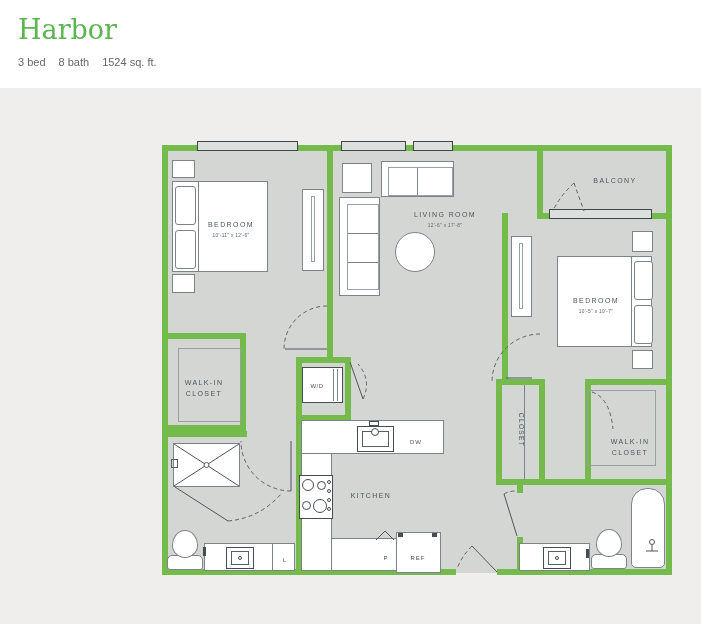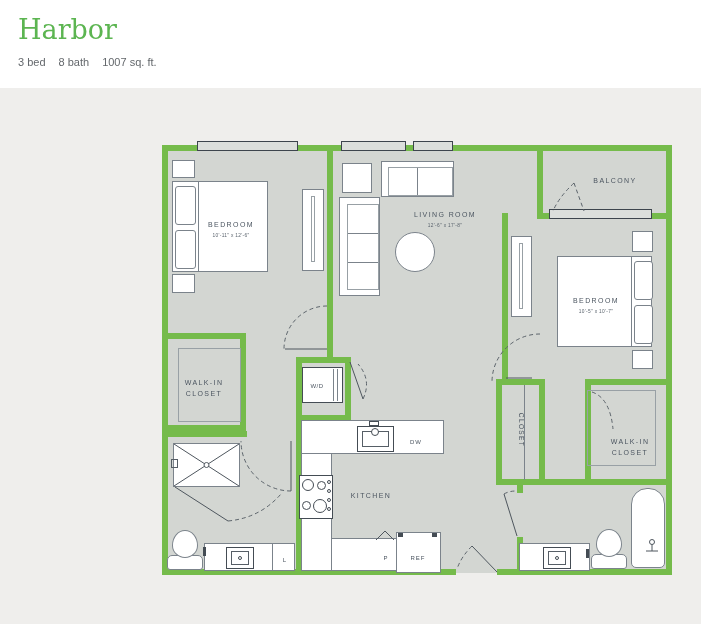--- a/index.html
+++ b/index.html
@@ -38,21 +38,21 @@
 </head>
 <body>
 
 <div class="page">
 
   <div class="header">
     <div class="title">Harbor</div>
     <div class="specs">
       <span>3 bed</span>
       <span>8 bath</span>
-      <span>1007 sq. ft.</span>
+      <span>1524 sq. ft.</span>
     </div>
   </div>
 
   <div class="floor" style="left:164px;top:147px;width:506px;height:426px"></div>
 
   <div class="wall" style="left:162px;top:145px;width:510px;height:6px"></div>
   <div class="wall" style="left:162px;top:145px;width:6px;height:430px"></div>
   <div class="wall" style="left:666px;top:145px;width:6px;height:430px"></div>
   <div class="wall" style="left:162px;top:569px;width:294px;height:6px"></div>
   <div class="wall" style="left:497px;top:569px;width:175px;height:6px"></div>

